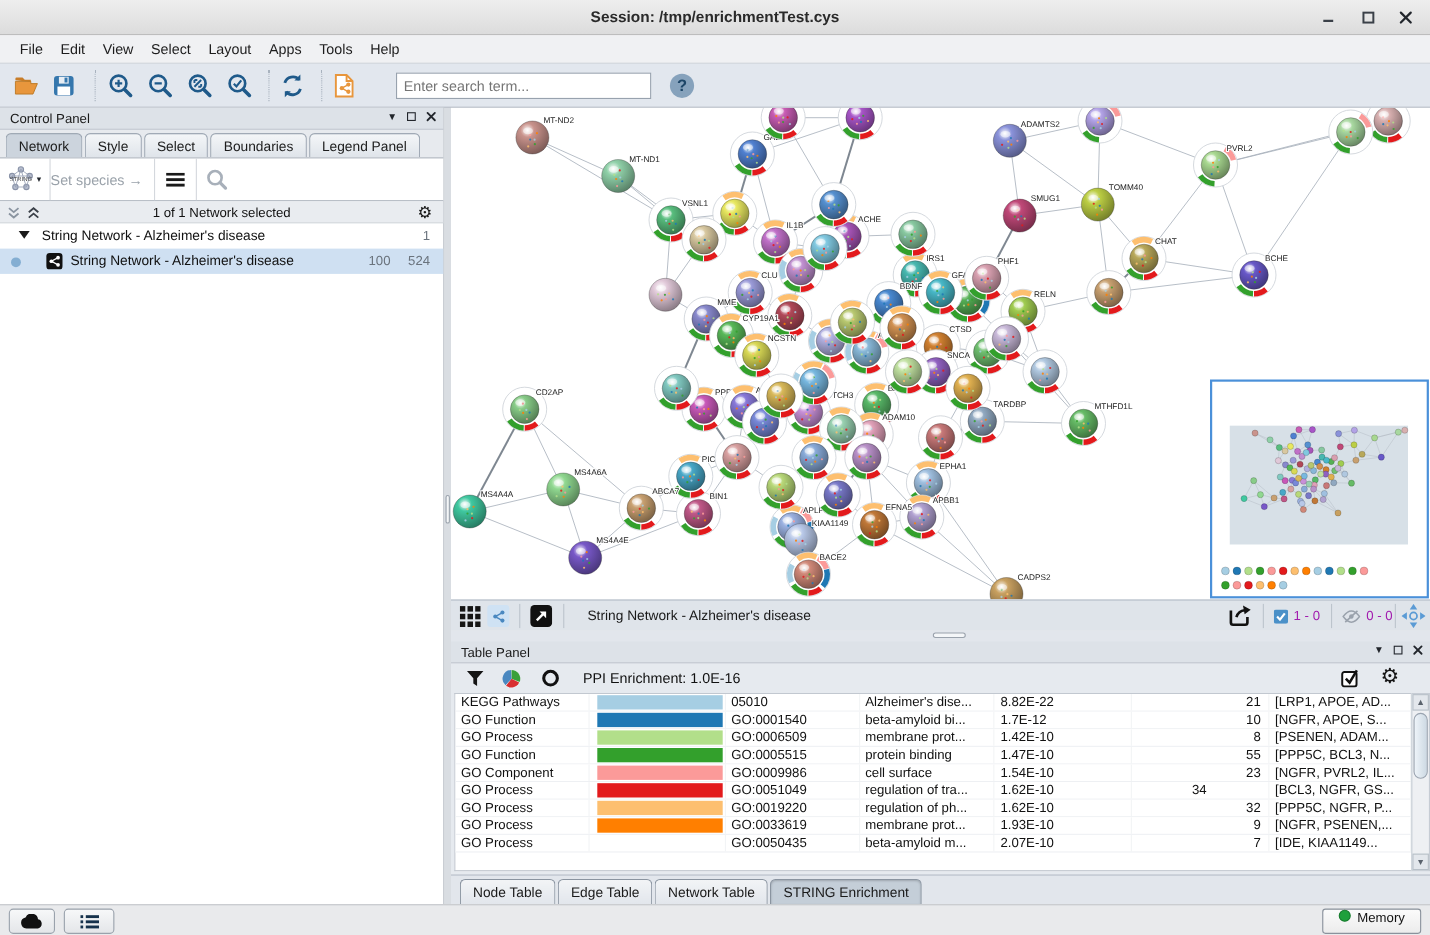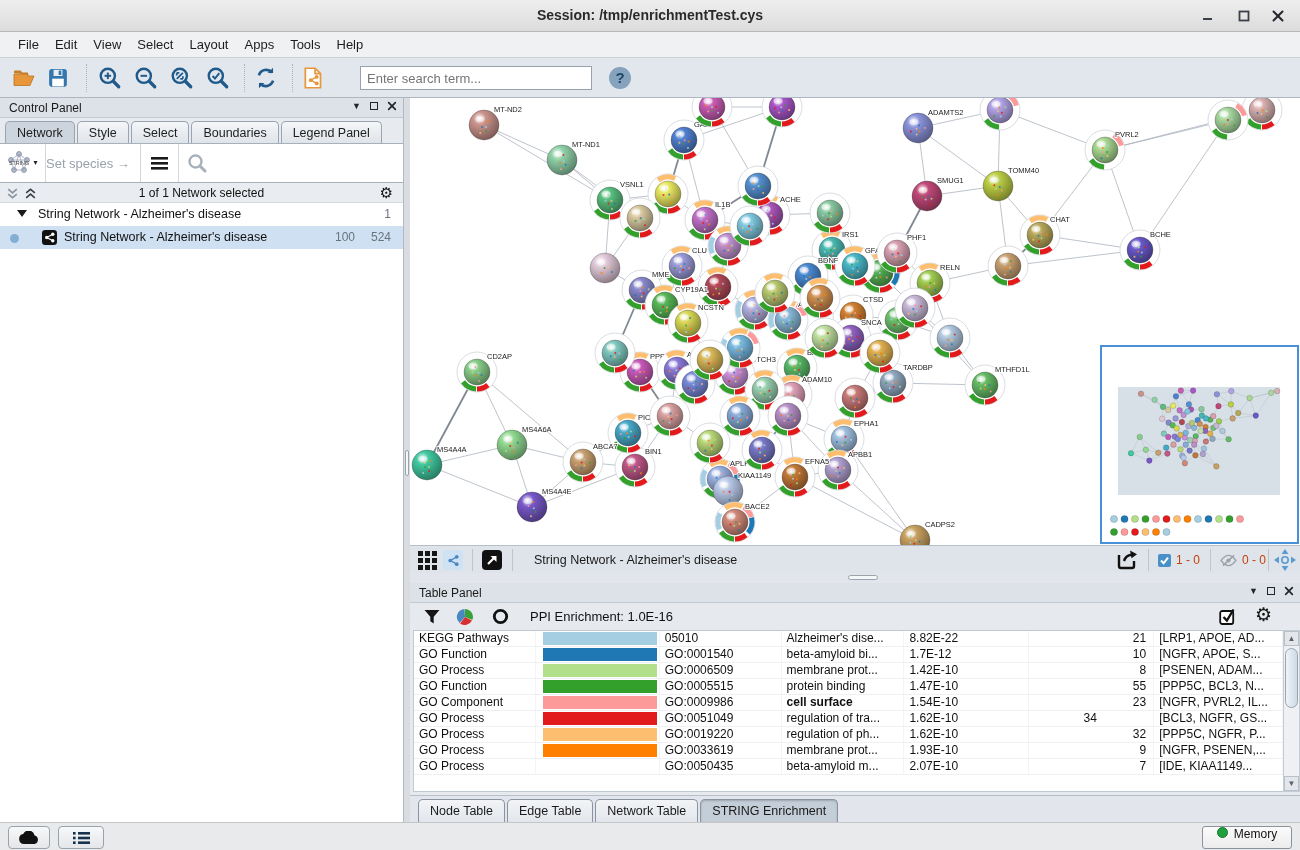--- a/index.html
+++ b/index.html
@@ -41,21 +41,21 @@
   #hsplit { position:absolute; left:410px; top:573px; width:890px; height:10px; background:#e2e6ec; }
   #hsplit .grip { position:absolute; left:438px; top:2px; width:30px; height:5px; border-radius:3px; background:#f4f6f8; border:1px solid #9aa2ac; }
   
   #net-canvas { position:absolute; left:410px; top:98px; width:890px; height:447px; background:#fff; overflow:hidden; }
   #birdseye { position:absolute; left:690px; top:247px; width:199px; height:199px; background:#fff; border:2px solid #4a90d9; }
   
   #net-toolbar { position:absolute; left:410px; top:545px; width:890px; height:28px; background:#dfe4ea; border-top:1px solid #b6bec8; }
   .ntitem { position:absolute; top:4px; height:20px; display:flex; align-items:center; }
   .ntsep { position:absolute; top:3px; height:22px; width:1px; background:#bcc4cc; }
   #net-title { position:absolute; left:124px; top:7px; font-size:12.5px; color:#1a1a1a; }
-  .cnt { font-size:12px; color:#c2410c; margin-left:5px; }
+  .cnt { font-size:12px; color:#a21caf; margin-left:5px; }
   
   #table-panel { position:absolute; left:410px; top:583px; width:890px; height:212px; background:#e6eaef; }
   #ppi-row { height:27px; position:relative; }
   #ppi-text { position:absolute; left:120px; top:6px; font-size:13px; color:#111; }
   #enrich-table { position:absolute; left:3px; top:47px; width:870px; height:162px; background:#fff; overflow:hidden; border:1px solid #c2c8d0; border-right:none; }
   .thead { display:flex; height:20px; }
   .th { background:linear-gradient(#f6f8fa,#e9edf1); border-right:1px solid #c6ccd4; border-bottom:1px solid #b6bec8; font-size:12px; color:#2a2a2a; padding:2px 0 0 5px; white-space:nowrap; overflow:hidden; }
   .trow { display:flex; height:16px; border-bottom:1px solid #eef0f3; background:#fff; }
   .td { font-size:12px; color:#111; padding-left:5px; white-space:nowrap; overflow:hidden; border-right:1px solid #f2f4f6; }
   .td.num { text-align:right; padding-right:7px; }
@@ -2309,21 +2309,21 @@
         <div class="td" style="width: 125px; display: flex;">1.47E-10</div>
         <div class="td num" style="width: 125px; display: block;">55</div>
         <div class="td" style="width: 129px; display: flex;">[PPP5C, BCL3, N...</div>
       </div>
       <div class="trow">
         <div class="td" style="width: 122px; display: flex;">GO Component</div>
         <div class="td" style="width: 124px; display: flex;">
           <div class="cbar" style="background: rgb(251, 154, 153);"></div>
         </div>
         <div class="td" style="width: 122px; display: flex;">GO:0009986</div>
-        <div class="td" style="width: 123px; display: flex; font-weight: bold;">cell surface</div>
+        <div class="td" style="width: 123px; display: flex;">cell surface</div>
         <div class="td" style="width: 125px; display: flex;">1.54E-10</div>
         <div class="td num" style="width: 125px; display: block;">23</div>
         <div class="td" style="width: 129px; display: flex;">[NGFR, PVRL2, IL...</div>
       </div>
       <div class="trow">
         <div class="td" style="width: 122px; display: flex;">GO Process</div>
         <div class="td" style="width: 124px; display: flex;">
           <div class="cbar" style="background: rgb(227, 26, 28);"></div>
         </div>
         <div class="td" style="width: 122px; display: flex;">GO:0051049</div>

